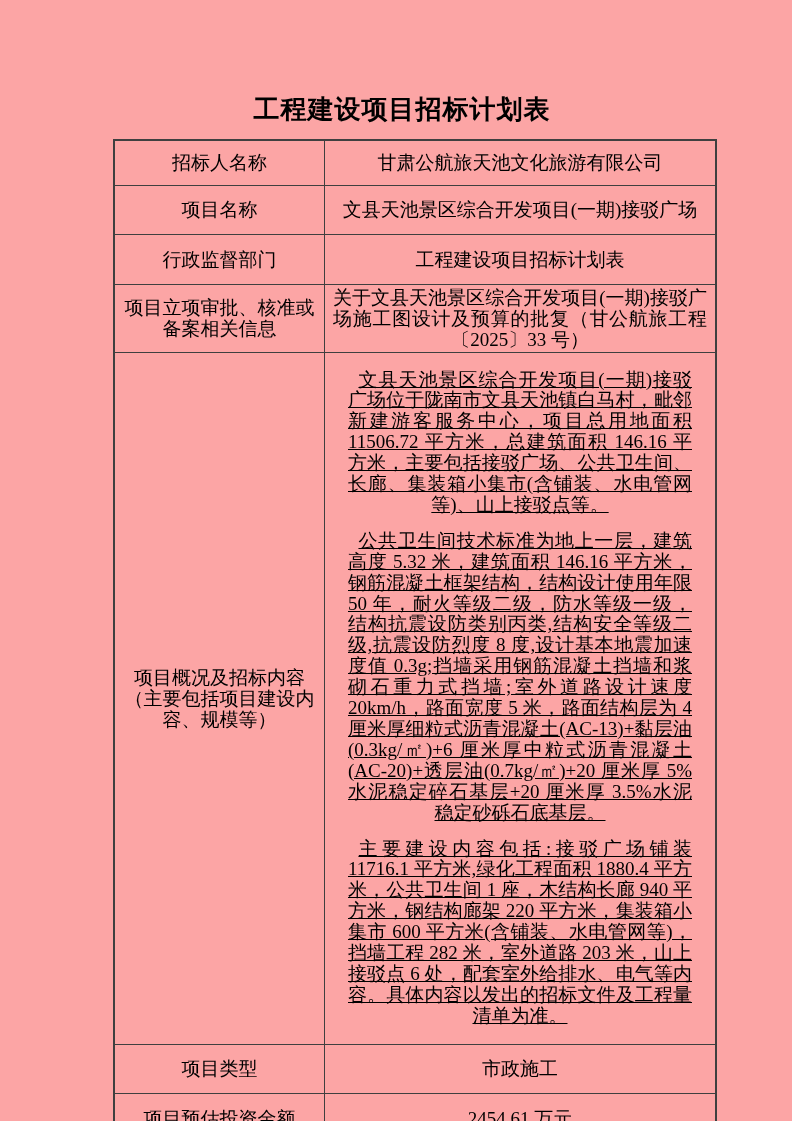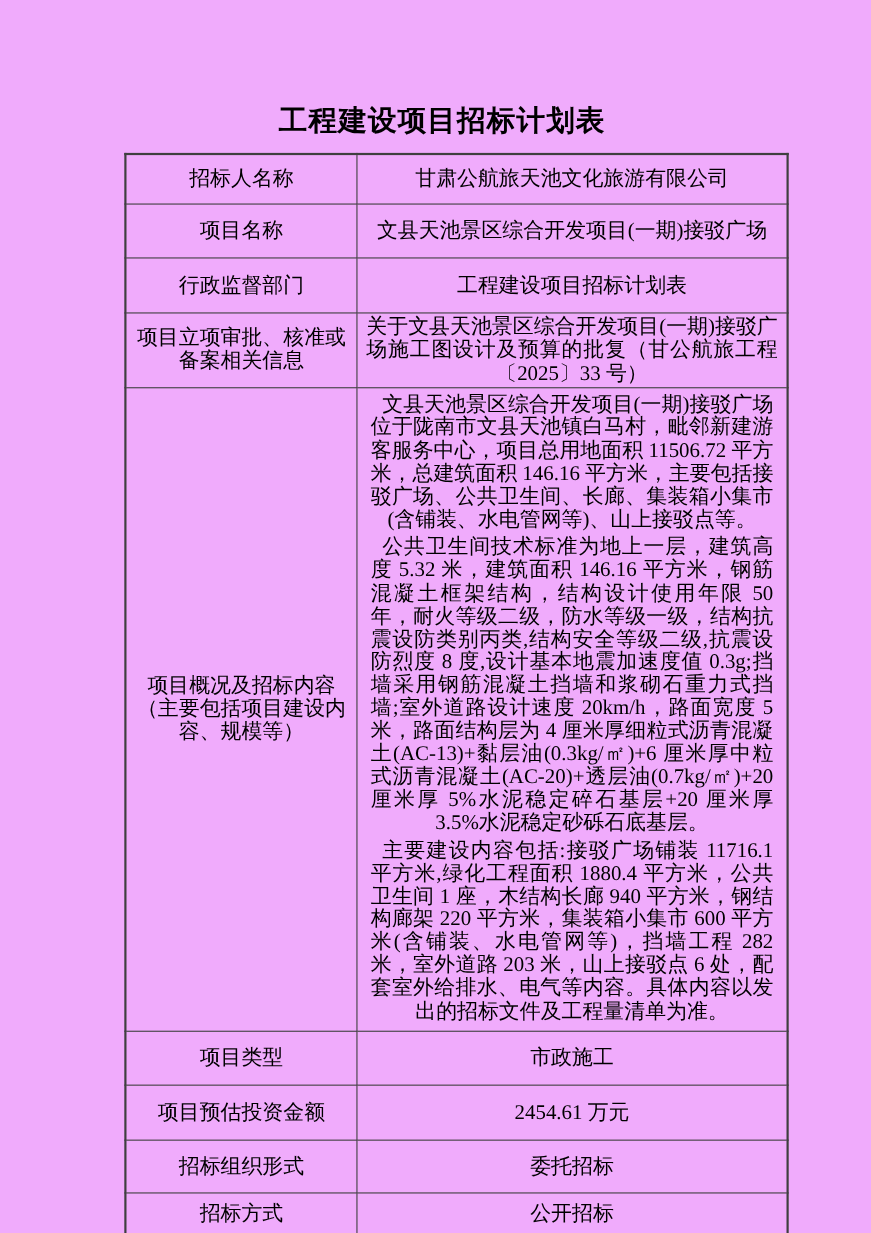--- a/index.html
+++ b/index.html
@@ -6,21 +6,21 @@
     margin: 0;
     padding: 0;
     background: #ffffff;
     font-family: "Liberation Serif", "DejaVu Serif", serif;
     color: #000000;
   }
   .page {
     position: relative;
     width: 792px;
     height: 1121px;
-    background: #f0abfc;
+    background: #fca5a5;
     overflow: hidden;
   }
   .doc-title {
     position: absolute;
     top: 92px;
     left: 110px;
     width: 584px;
     text-align: center;
     font-size: 26px;
     font-weight: bold;
@@ -55,25 +55,26 @@
   td.value-justify {
     text-align: justify;
     text-align-last: center;
     font-family: Liberation Serif, serif;
   }
   td.overview-cell {
     vertical-align: top;
     padding: 3px 7px 0 7px;
   }
   .overview-cell p {
-    margin: 4px;
+    margin: 15px;
     text-align: justify;
     text-align-last: center;
     text-indent: 0.55em;
     line-height: 20.9px;
+    text-decoration: underline;
   }
   tr.r-tenderee      { height: 45px; }
   tr.r-project-name  { height: 49px; }
   tr.r-supervisor    { height: 50px; margin-top: 32px; }
   tr.r-approval      { height: 64px; }
   tr.r-overview      { height: 439px; }
   tr.r-type          { height: 49px; }
   tr.r-investment    { height: 50px; }
   tr.r-org-form      { height: 48px; }
   tr.r-bid-method    { height: 38px; }

